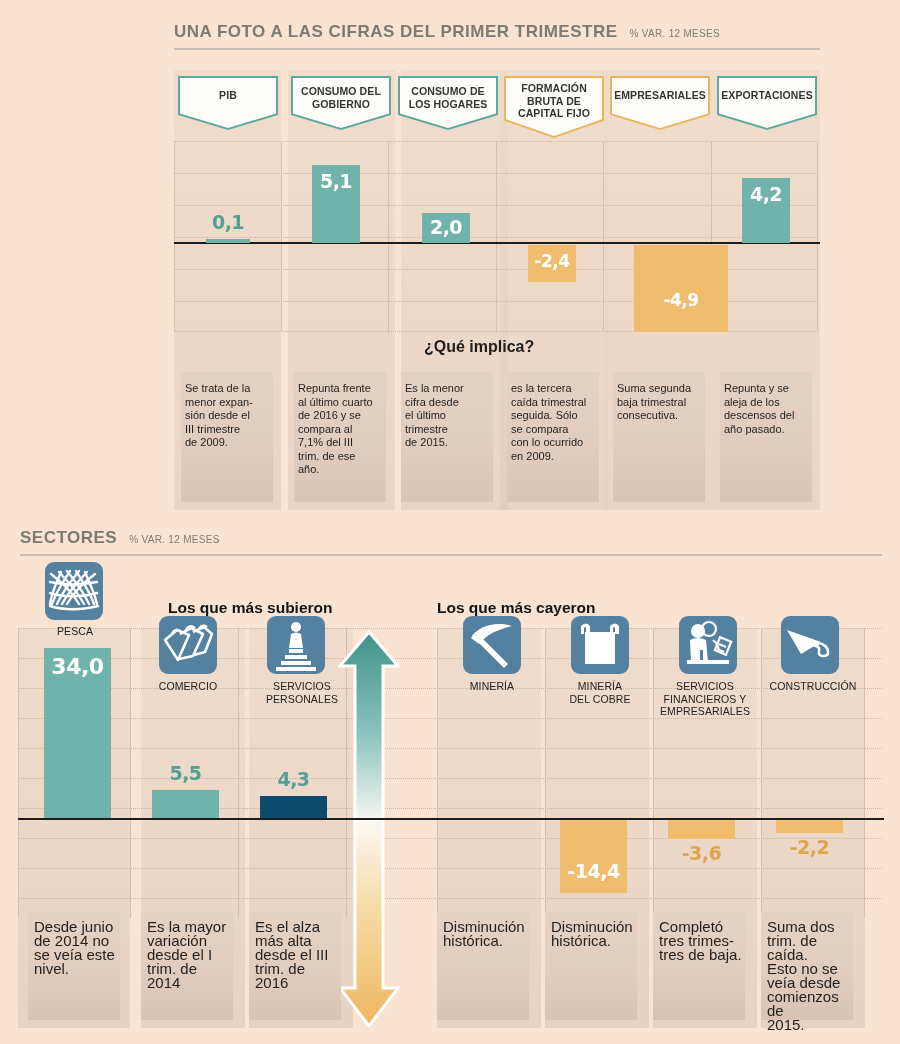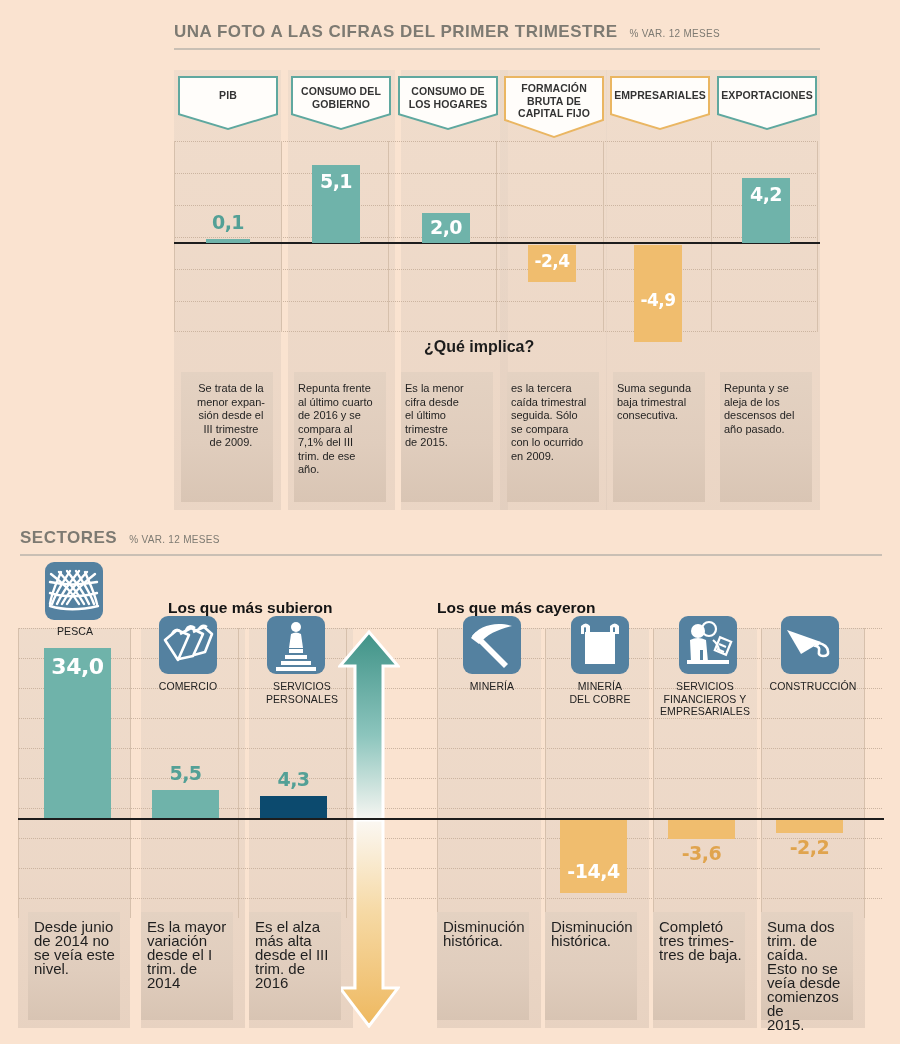--- a/index.html
+++ b/index.html
@@ -136,31 +136,31 @@
   </div>
   <div class="bar" style="left:312px;top:165px;width:48px;height:78px;background:#6fb3aa;">
     <div class="val" style="top:5px;color:#ffffff;">5,1</div>
   </div>
   <div class="bar" style="left:422px;top:213px;width:48px;height:30px;background:#6fb3aa;">
     <div class="val" style="top:3px;color:#ffffff;">2,0</div>
   </div>
   <div class="bar" style="left:528px;top:245px;width:48px;height:37px;background:#f0bd6e;">
     <div class="val" style="top:6px;color:#ffffff;font-size:17px;">-2,4</div>
   </div>
-  <div class="bar" style="left:634px;top:245px;width:48px;height:97px;background:#f0bd6e;">
+  <div class="bar" style="left:634px;top:245px;width:48px;height:87px;background:#f0bd6e;padding-left:46px;">
     <div class="val" style="top:45px;color:#ffffff;font-size:17px;">-4,9</div>
   </div>
   <div class="bar" style="left:742px;top:178px;width:48px;height:65px;background:#6fb3aa;">
     <div class="val" style="top:5px;color:#ffffff;">4,2</div>
   </div>
 
   <div class="implica">¿Qué implica?</div>
 
   <div class="notebox" style="left:181px;top:372px;"></div>
-  <div class="note" style="left:185px;top:382px;text-align:center;">Se trata de la<br>menor expan-<br>sión desde el<br>III trimestre<br>de 2009.</div>
+  <div class="note" style="left:185px;top:382px;">Se trata de la<br>menor expan-<br>sión desde el<br>III trimestre<br>de 2009.</div>
 
   <div class="notebox" style="left:294px;top:372px;"></div>
   <div class="note" style="left:298px;top:382px;">Repunta frente<br>al último cuarto<br>de 2016 y se<br>compara al<br>7,1% del III<br>trim. de ese<br>año.</div>
 
   <div class="notebox" style="left:401px;top:372px;"></div>
   <div class="note" style="left:405px;top:382px;">Es la menor<br>cifra desde<br>el último<br>trimestre<br>de 2015.</div>
 
   <div class="notebox" style="left:507px;top:372px;"></div>
   <div class="note" style="left:511px;top:382px;">es la tercera<br>caída trimestral<br>seguida. Sólo<br>se compara<br>con lo ocurrido<br>en 2009.</div>
 

